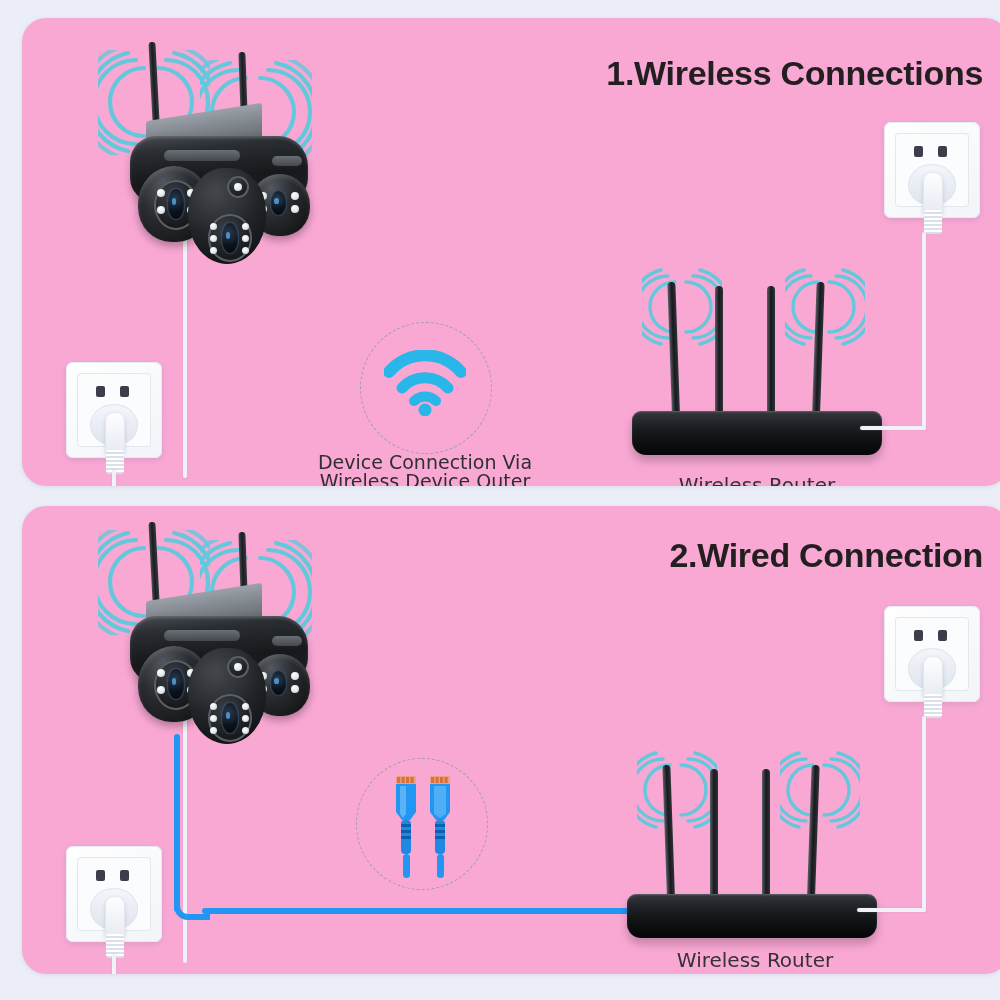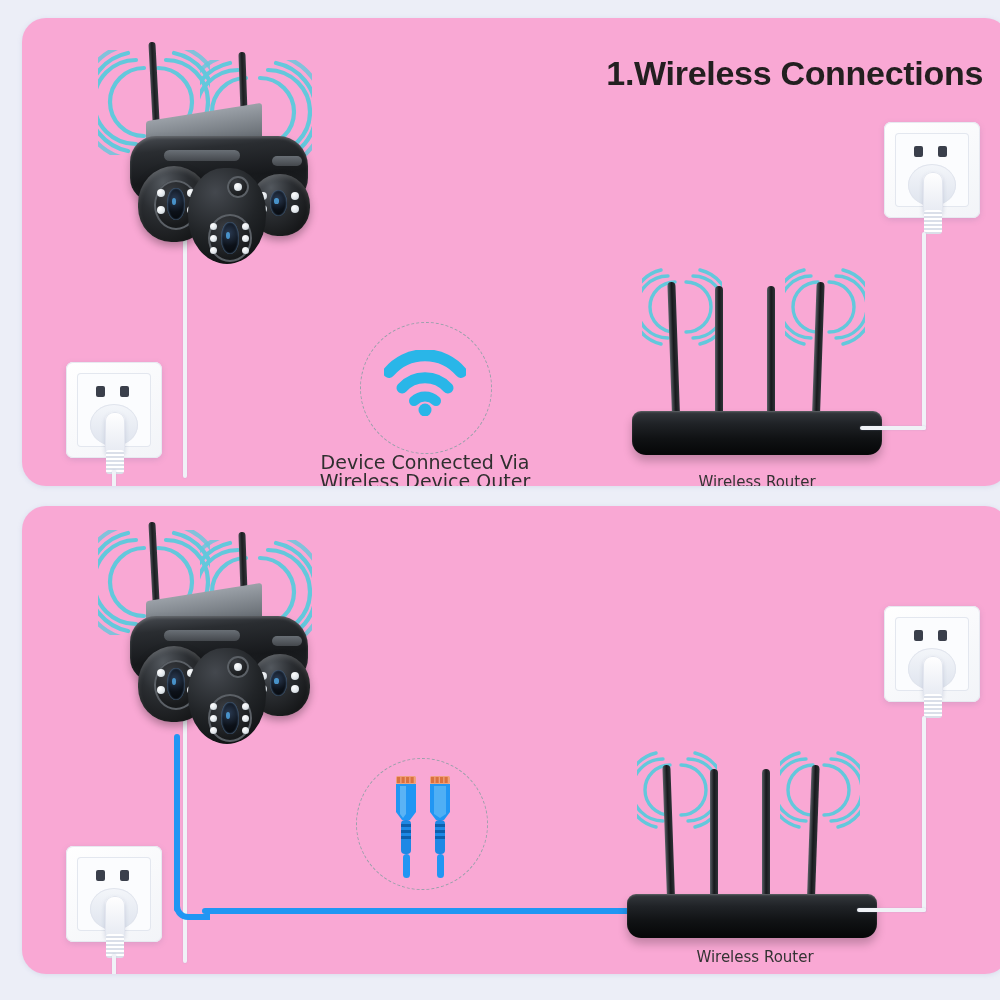--- a/index.html
+++ b/index.html
@@ -30,21 +30,21 @@
     font-size:34px;
     font-weight:bold;
     color:#231f20;
     letter-spacing:-.3px;
     white-space:nowrap;
   }
   #title-1{top:36px;}
   #title-2{top:30px;}
   .cap{
     position:absolute;
-    font-size:15px;
+    font-size:20px;
     color:#333;
     text-align:center;
     white-space:nowrap;
     font-family:"DejaVu Sans",sans-serif;
   }
   .cap.big{font-size:19px;color:#2f2f2f;line-height:21px;}
 
   
   .arcs{position:absolute;pointer-events:none;}
 
@@ -259,21 +259,21 @@
 
     <div class="dash-circle" style="left:338px;top:304px;width:130px;height:130px;"></div>
     <svg class="wifi-glyph" style="left:362px;top:332px;" width="82" height="66">
       <g fill="none" stroke="#29b6e8" stroke-linecap="round">
         <path d="M5 22 A47 47 0 0 1 77 22" stroke-width="12"></path>
         <path d="M18 38 A31 31 0 0 1 64 38" stroke-width="11"></path>
         <path d="M30 51 A16 16 0 0 1 52 51" stroke-width="10"></path>
       </g>
       <circle cx="41" cy="60" r="6.5" fill="#29b6e8"></circle>
     </svg>
-    <div class="cap big" style="left:403px;top:434px;transform:translateX(-50%);">Device Connected Via</div>
+    <div class="cap big" style="left:403px;top:434px;transform:translateX(-50%);">Device Connection Via</div>
     <div class="cap big" style="left:403px;top:453px;transform:translateX(-50%);">Wireless Device Outer</div>
 
     <svg class="arcs" style="left:620px;top:250px;" width="80" height="78">
       <g fill="none" stroke="#63c8dc" stroke-width="3.4" stroke-linecap="round">
         <path d="M33 14 A22 22 0 0 0 33 64"></path>
           <path d="M26 8 A30 30 0 0 0 26 70"></path>
         <path d="M19 2 A38 38 0 0 0 19 76"></path>
         <path d="M44 14 A22 22 0 0 1 44 64"></path>
           <path d="M51 8 A30 30 0 0 1 51 70"></path>
         <path d="M58 2 A38 38 0 0 1 58 76"></path>
@@ -310,20 +310,21 @@
       <div class="plug" style="left:39px;top:50px;width:20px;height:42px;"></div>
       <div class="cord-rib" style="left:40px;top:88px;width:18px;height:24px;"></div>
     </div>
 
     <div class="wire" style="left:900px;top:214px;width:4px;height:198px;"></div>
     <div class="wire" style="left:838px;top:408px;width:66px;height:4px;"></div>
   </div>
 
   <div class="panel" id="panel-2">
 
+    <div class="panel-title" id="title-2">2.Wired Connection</div>
 
     <svg class="arcs" style="left:76px;top:24px;" width="112" height="105">
       <g fill="none" stroke="#63c8dc" stroke-width="4.2" stroke-linecap="round">
         <path d="M46 18 A30 30 0 0 0 46 86"></path>
           <path d="M38 10 A40 40 0 0 0 38 94"></path>
         <path d="M30 3 A50 50 0 0 0 30 101"></path>
           <path d="M22 -3 A58 58 0 0 0 22 107" opacity=".8"></path>
         <path d="M60 18 A30 30 0 0 1 60 86"></path>
           <path d="M68 10 A40 40 0 0 1 68 94"></path>
         <path d="M76 3 A50 50 0 0 1 76 101"></path>

